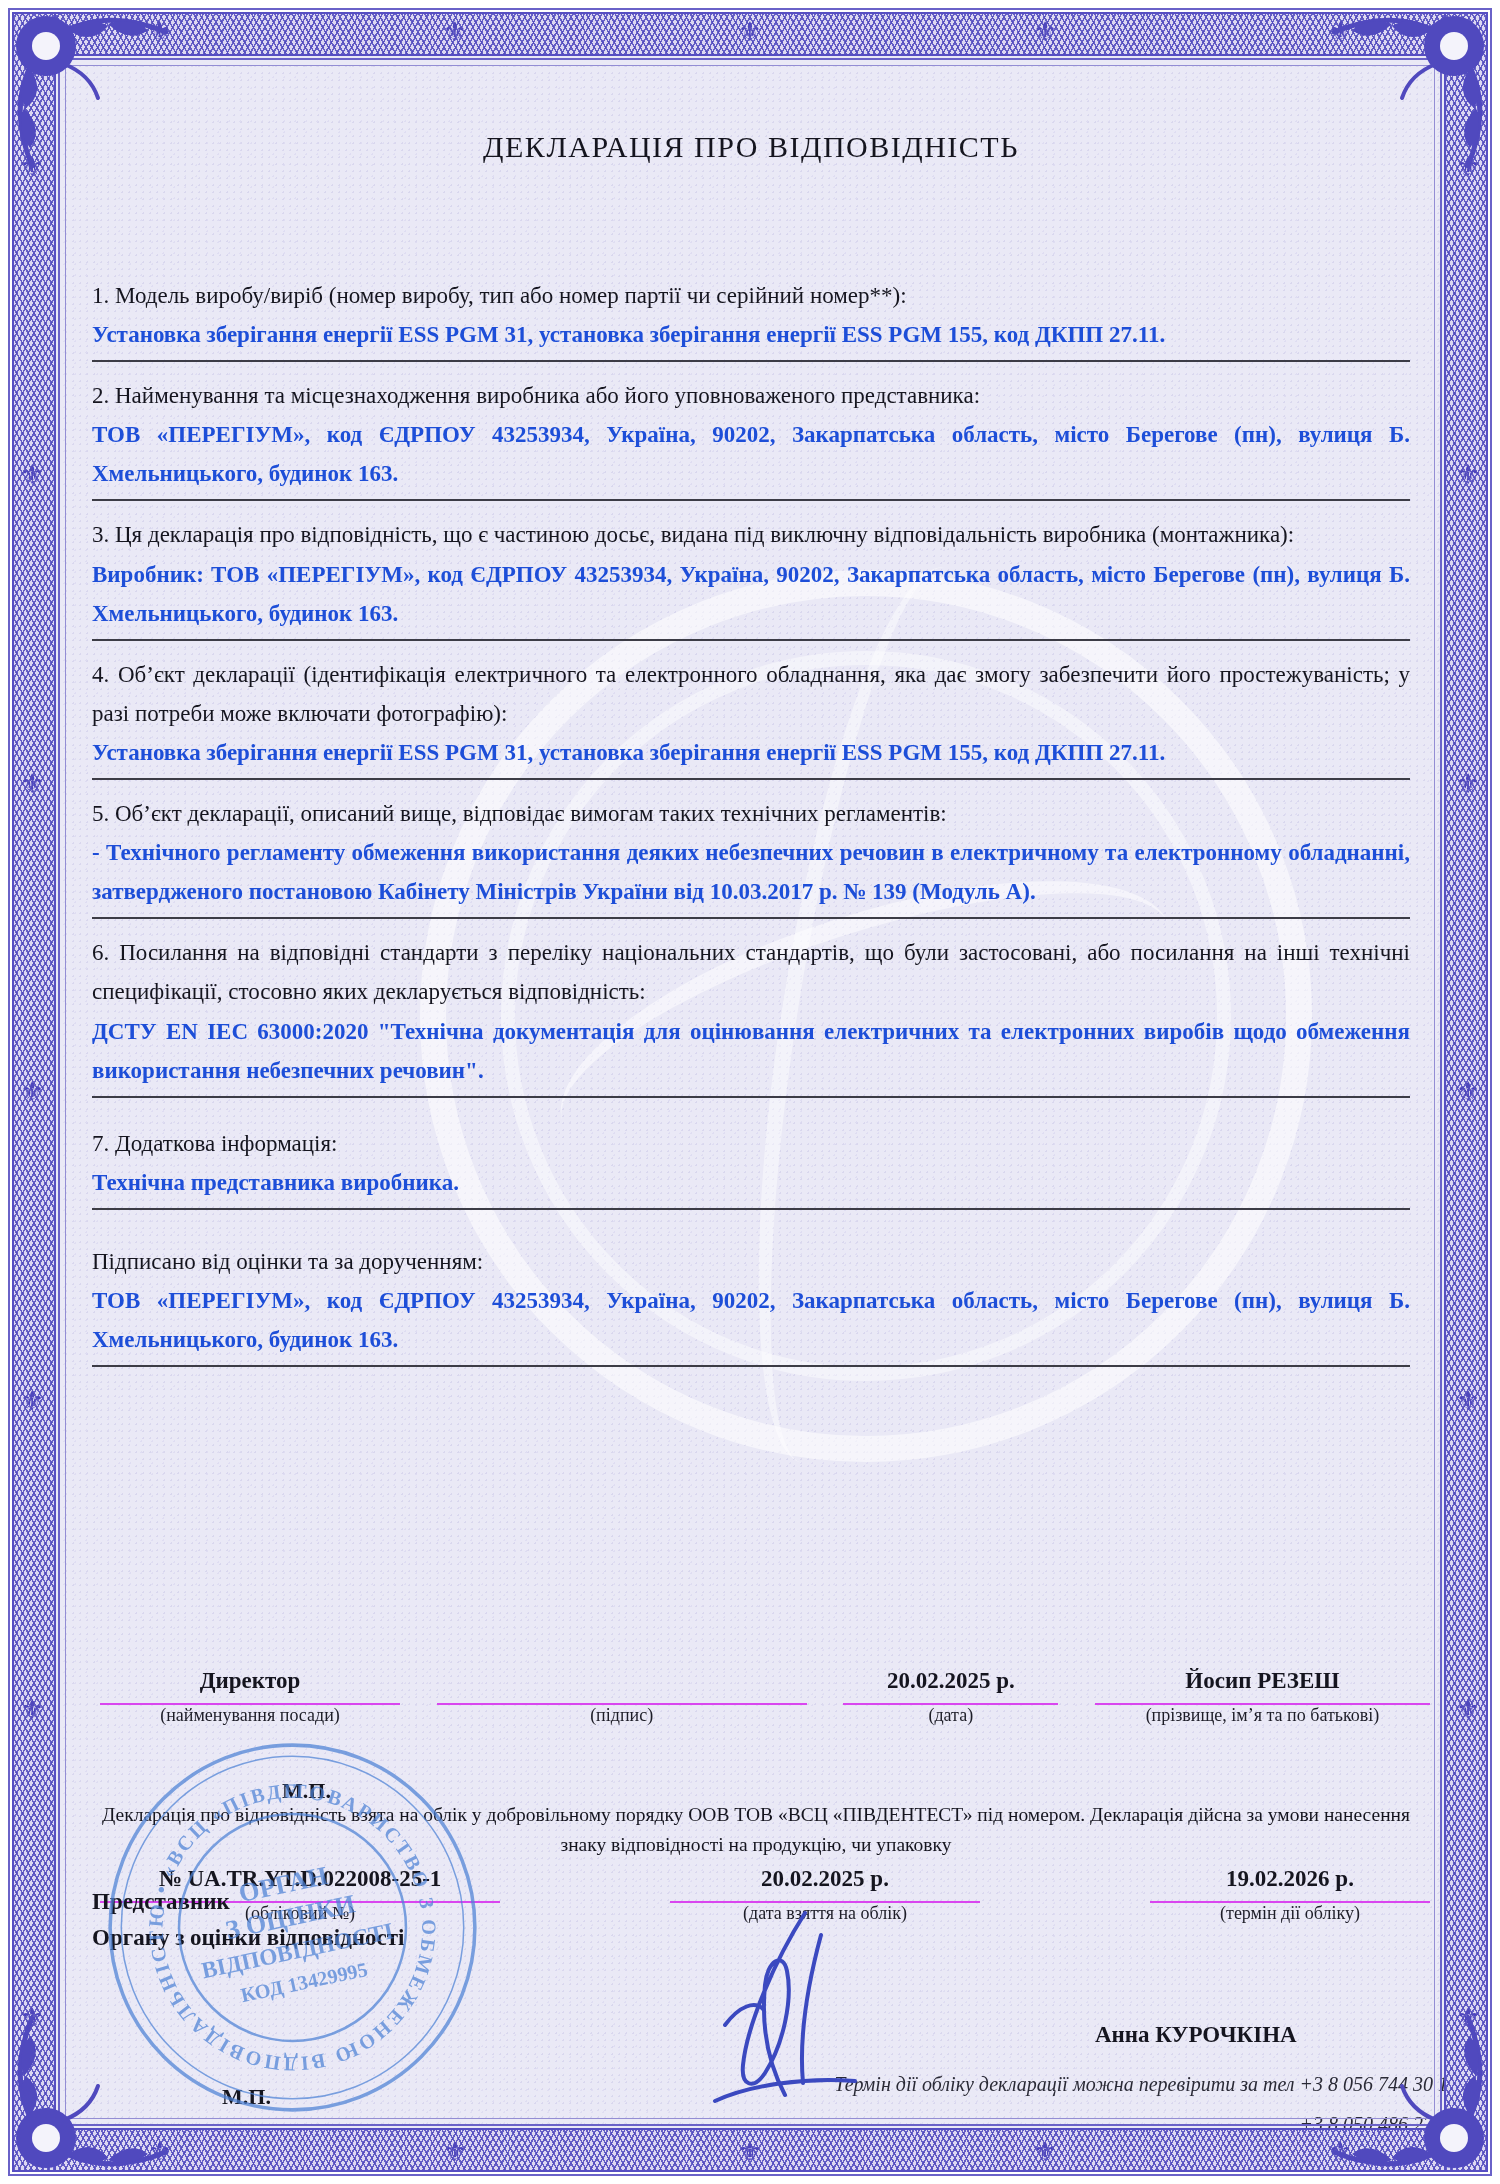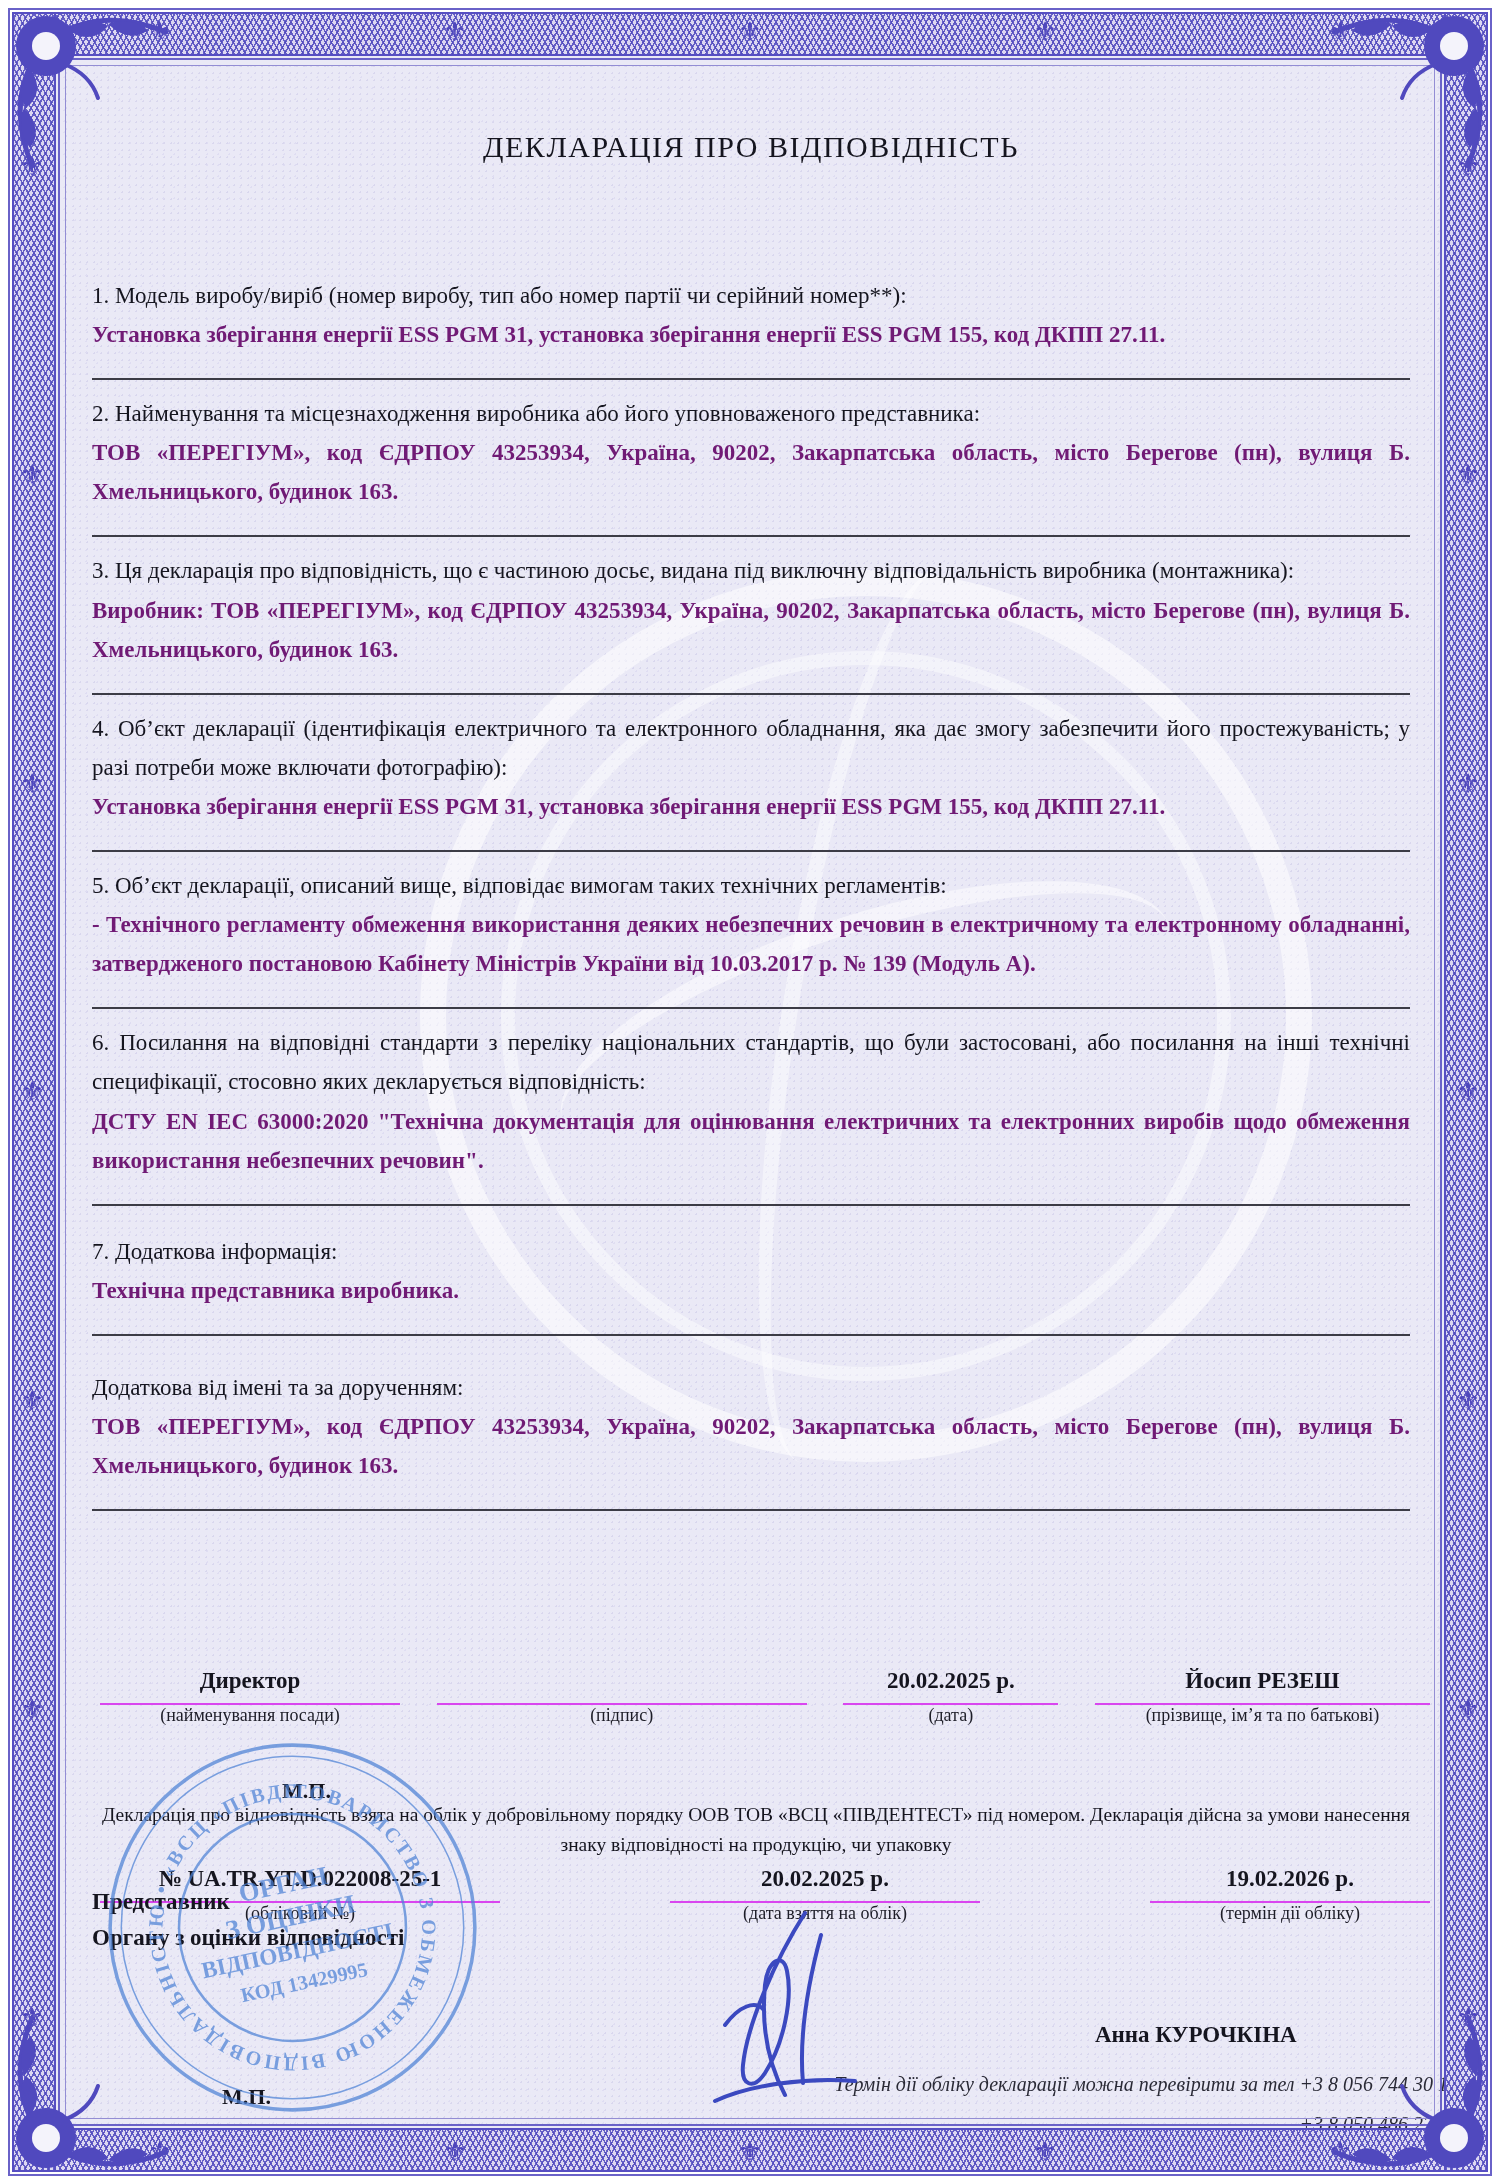--- a/index.html
+++ b/index.html
@@ -40,21 +40,21 @@
   .watermark .swash{position:absolute;left:12%;top:38%;width:76%;height:24%;border-radius:50%;
              border-top:18px solid rgba(255,255,255,.5);transform:rotate(-18deg);}
   .watermark .swash2{position:absolute;left:40%;top:-4%;width:20%;height:108%;border-radius:50%;
              border-left:16px solid rgba(255,255,255,.45);transform:rotate(9deg);}
   
   .content{position:absolute;left:92px;right:90px;top:0;z-index:2;}
   .title{margin:130px 0 112px 0;text-align:center;font-size:30px;letter-spacing:1.5px;font-weight:normal;}
   .sec{margin-bottom:14px;}
   .h{margin:0;font-size:23px;line-height:1.7;text-align:justify;}
   .v{margin:0;font-size:23px;line-height:1.7;font-weight:bold;text-align:justify;
-     border-bottom:2px solid #3c3c46;padding-bottom:24px;color:#701a75;}
+     border-bottom:2px solid #3c3c46;padding-bottom:6px;color:#1d4ed8;}
   .sec7{margin-top:26px;}
   .signed{margin-top:32px;}
   
   .absrow{position:absolute;left:100px;right:70px;z-index:2;display:grid;justify-content:space-between;}
   .row1{top:1668px;grid-template-columns:300px 370px 215px 335px;}
   .row2{top:1866px;grid-template-columns:400px 310px 280px;}
   .sigval{text-align:center;font-size:23px;font-weight:bold;border-bottom:2px solid #d946ef;
           padding:0 4px 5px 4px;min-height:30px;white-space:nowrap;}
   .siglabel{text-align:center;font-size:18px;color:#1d1d28;}
   .mp-top{position:absolute;left:282px;top:1778px;font-size:22px;font-weight:bold;z-index:2;}
@@ -108,21 +108,21 @@
     <div class="sec">
       <p class="h">6. Посилання на відповідні стандарти з переліку національних стандартів, що були застосовані, або посилання на інші технічні специфікації, стосовно яких декларується відповідність:</p>
       <p class="v">ДСТУ EN IEC 63000:2020 "Технічна документація для оцінювання електричних та електронних виробів щодо обмеження використання небезпечних речовин".</p>
     </div>
     <div class="sec sec7">
       <p class="h">7. Додаткова інформація:</p>
       <p class="v">Технічна представника виробника.</p>
     </div>
 
     <div class="sec signed">
-      <p class="h">Додаткова від імені та за дорученням:</p>
+      <p class="h">Підписано від оцінки та за дорученням:</p>
       <p class="v">ТОВ «ПЕРЕГІУМ», код ЄДРПОУ 43253934, Україна, 90202, Закарпатська область, місто Берегове (пн), вулиця Б. Хмельницького, будинок 163.</p>
     </div>
   </div>
 
   <div class="absrow row1">
     <div>
       <div class="sigval">Директор</div>
       <div class="siglabel">(найменування посади)</div>
     </div>
     <div>

